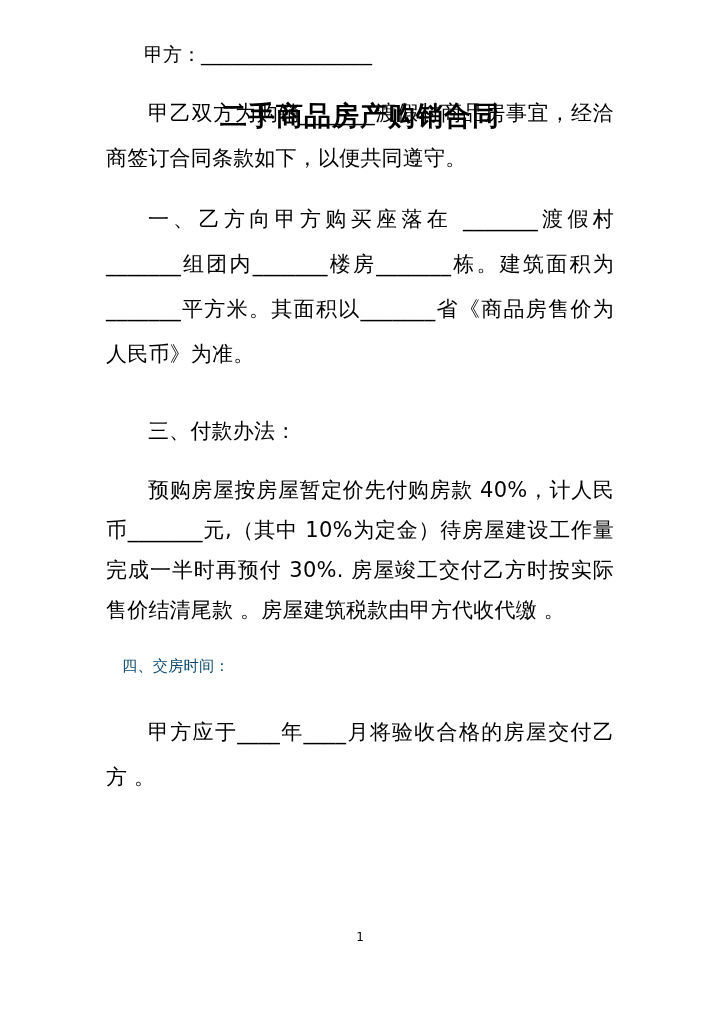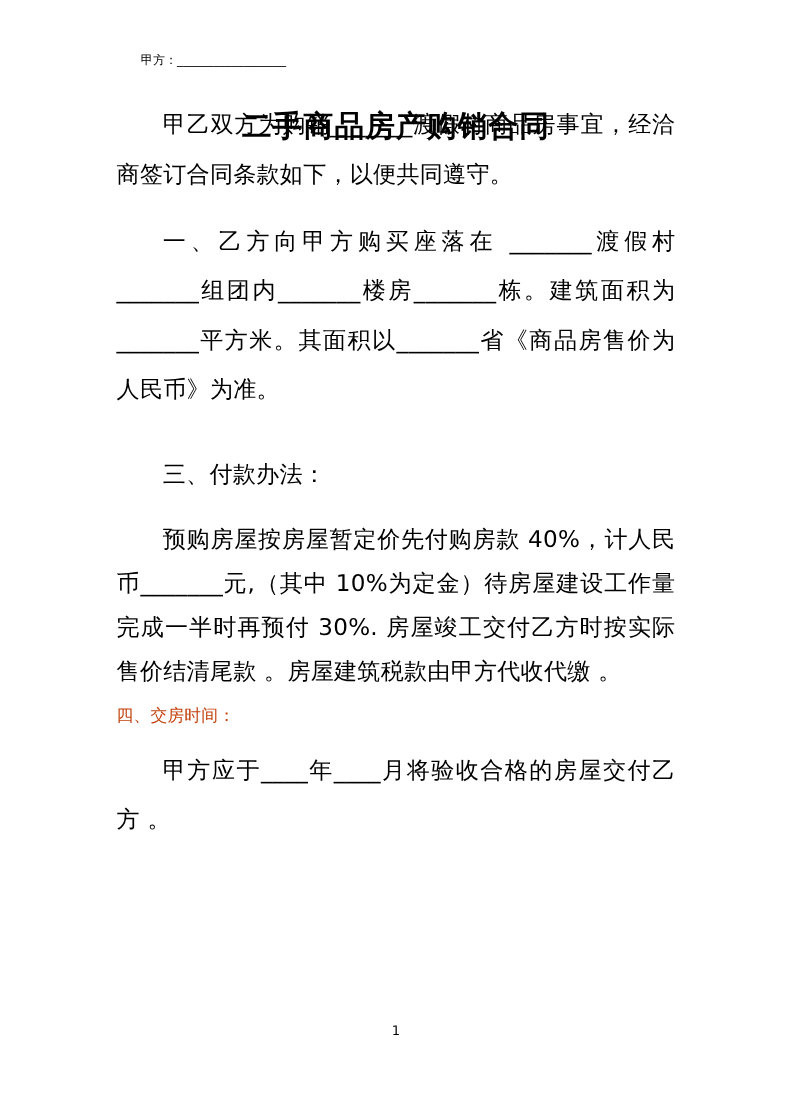--- a/index.html
+++ b/index.html
@@ -47,36 +47,36 @@
   .para.indent {
     text-indent: 2em;
   }
   
   .gap-title  { height: 32px; }
   .gap-party  { height: 14px; }
   .gap-std    { height: 16px; }
   .gap-small  { height: 8px; }
 
   .party-line {
-    font-size: 11px;
+    font-size: 19px;
     color: #000000;
     line-height: 45px;
     margin: 0;
     text-indent: 2em;
     white-space: nowrap;
   }
   
   .para.tight {
     line-height: 40px;
   }
   .line-flat {
     font-size: 15.2px;
-    color: #c2410c;
+    color: #0c4a6e;
     line-height: 40px;
-    margin: 0;
+    margin: 16px;
     letter-spacing: 0.2px;
   }
   .page-number {
     position: absolute;
     left: 0;
     right: 0;
     top: 930px;
     text-align: center;
     font-size: 12px;
     color: #000000;

